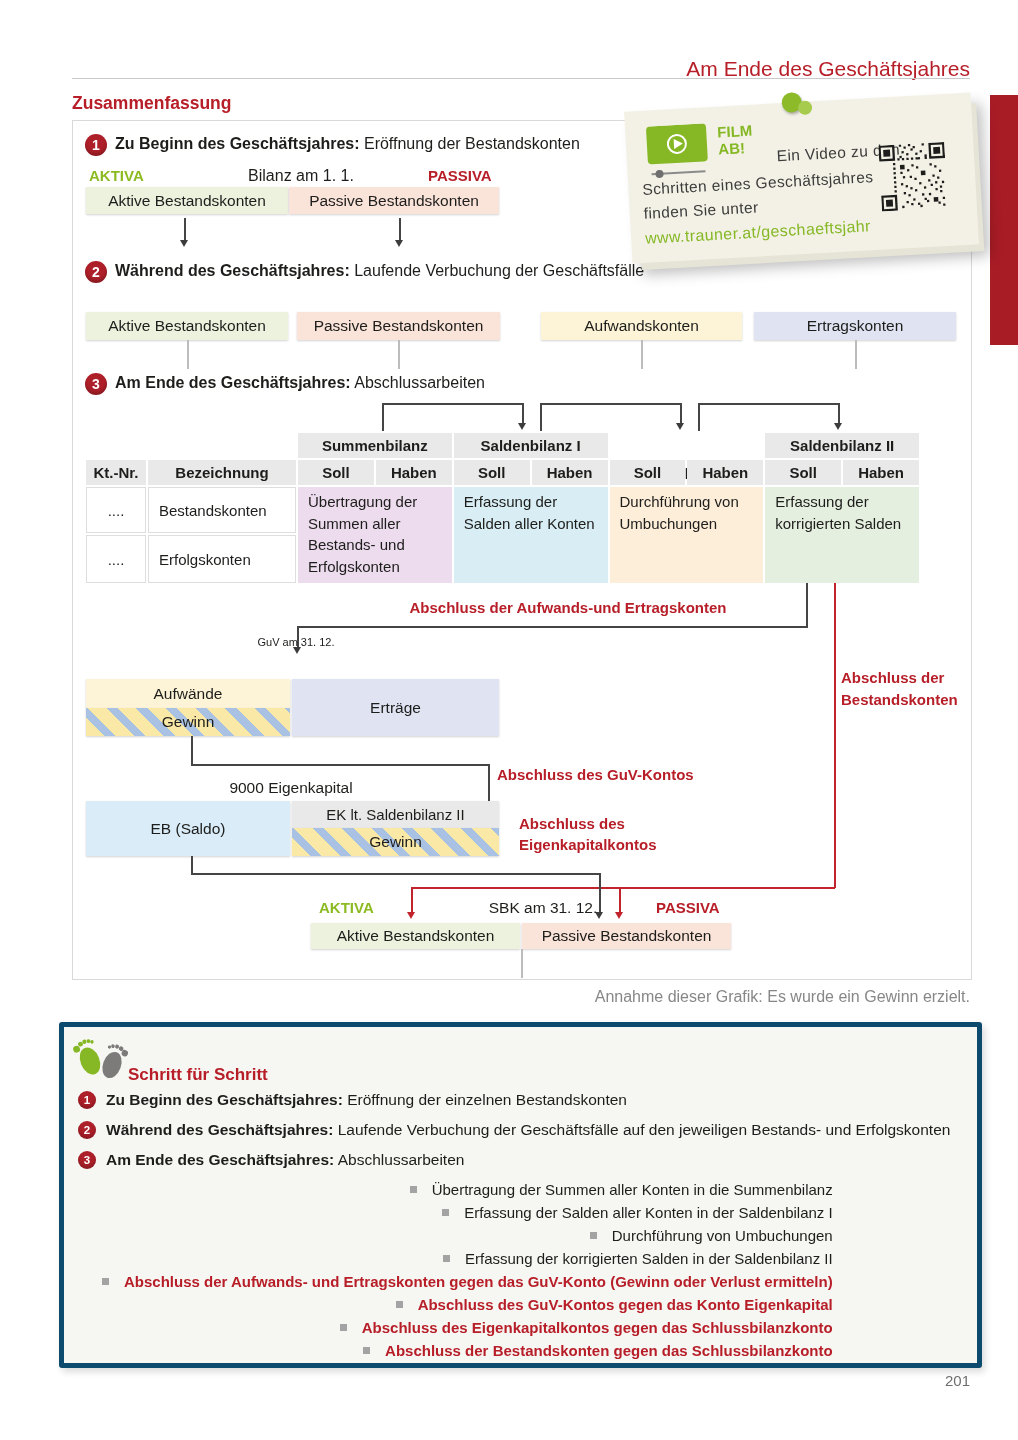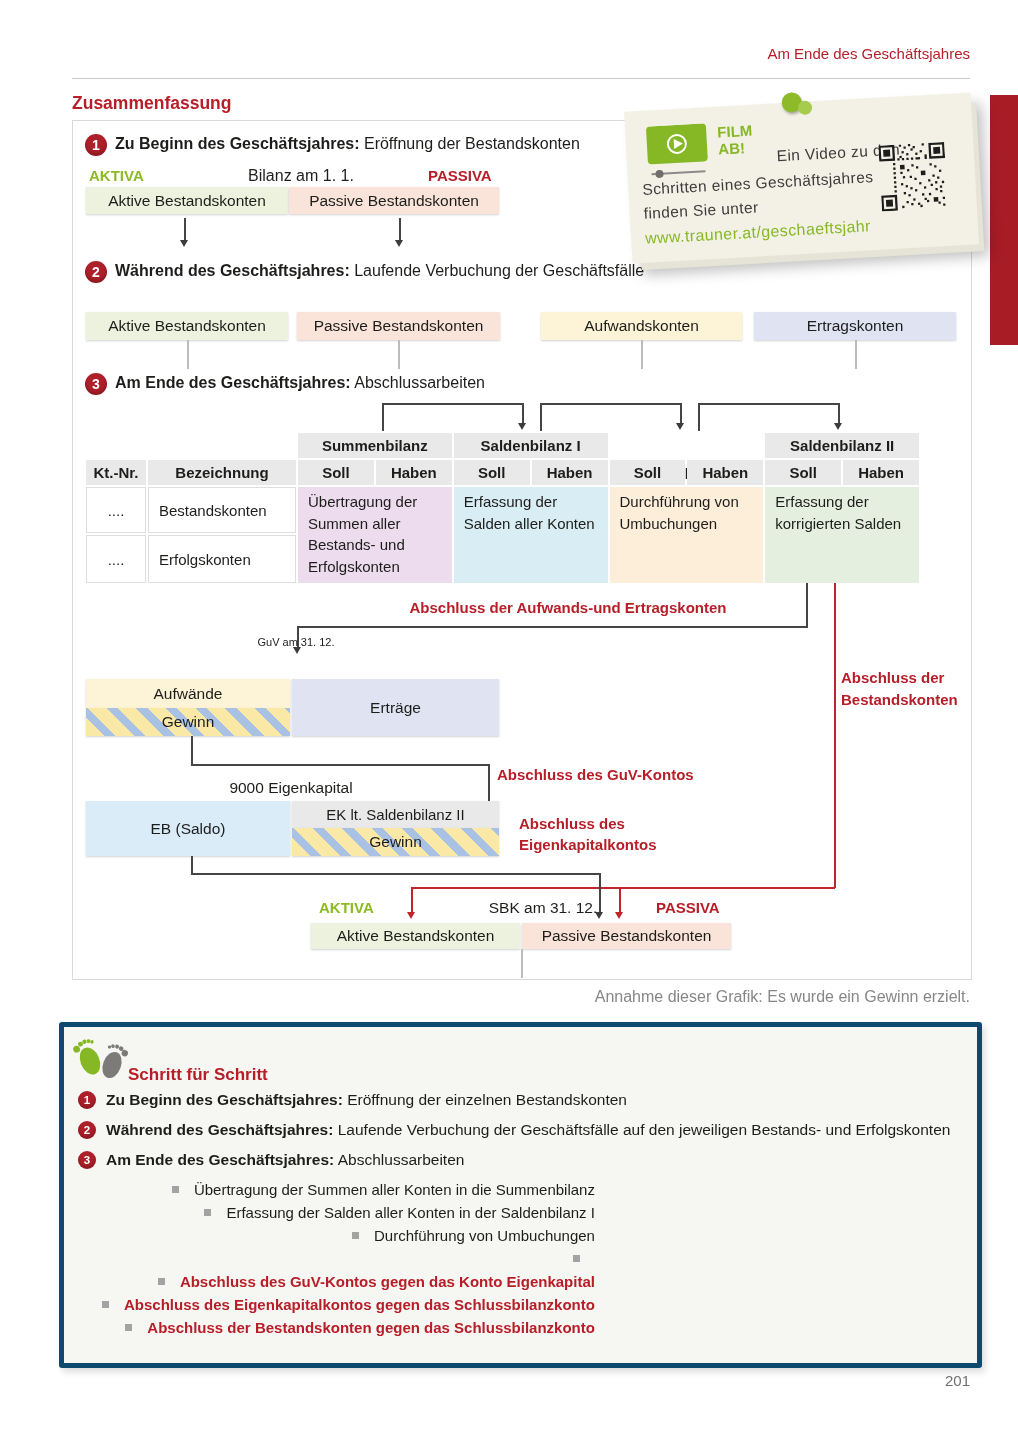--- a/index.html
+++ b/index.html
@@ -61,21 +61,21 @@
   .bullets{position:absolute;left:38px;top:151px;display:flex;flex-direction:column;align-items:flex-end;}
   .bullet{display:flex;align-items:center;height:23px;font-size:15px;}
   .bullet .sq{width:7px;height:7px;background:#a3a3a3;margin-right:15px;flex:none;}
   .bullet.red{color:#b71e28;font-weight:bold;}
 </style>
 </head>
 <body>
 
 <div class="page">
 
-  <div class="abs h-red" style="right:48px;top:45px;font-size:15px;font-weight:normal;color:#b71e28;">Am Ende des Geschäftsjahres</div>
+  <div class="abs h-red" style="right:48px;top:57px;font-size:21px;font-weight:normal;color:#b71e28;">Am Ende des Geschäftsjahres</div>
   <div class="abs" style="left:72px;top:78px;width:898px;height:1px;background:#c9c9c9;"></div>
   <div class="abs" style="left:990px;top:95px;width:28px;height:250px;background:#a81c26;"></div>
 
   <div class="abs h-red" style="left:72px;top:93px;font-size:17.5px;">Zusammenfassung</div>
 
   <div class="abs" id="main-box" style="left:72px;top:120px;width:898px;height:858px;border:1px solid #d9d9d9;background:#fff;">
 
     <div class="stepnum" style="left:12px;top:13px;">1</div>
     <div class="stephead" style="left:42px;top:14px;"><b>Zu Beginn des Geschäftsjahres:</b><span> Eröffnung der Bestandskonten</span></div>
 
@@ -272,20 +272,25 @@
       <div class="bullet">
           <span class="sq"></span>
           <span>Erfassung der Salden aller Konten in der Saldenbilanz I</span>
         </div>
       <div class="bullet">
           <span class="sq"></span>
           <span>Durchführung von Umbuchungen</span>
         </div>
       <div class="bullet">
           <span class="sq"></span>
+          <span>Erfassung der korrigierten Salden in der Saldenbilanz II</span>
+        </div>
+      <div class="bullet red">
+          <span class="sq"></span>
+          <span>Abschluss der Aufwands- und Ertragskonten gegen das GuV-Konto (Gewinn oder Verlust ermitteln)</span>
         </div>
       <div class="bullet red">
           <span class="sq"></span>
           <span>Abschluss des GuV-Kontos gegen das Konto Eigenkapital</span>
         </div>
       <div class="bullet red">
           <span class="sq"></span>
           <span>Abschluss des Eigenkapitalkontos gegen das Schlussbilanzkonto</span>
         </div>
       <div class="bullet red">

